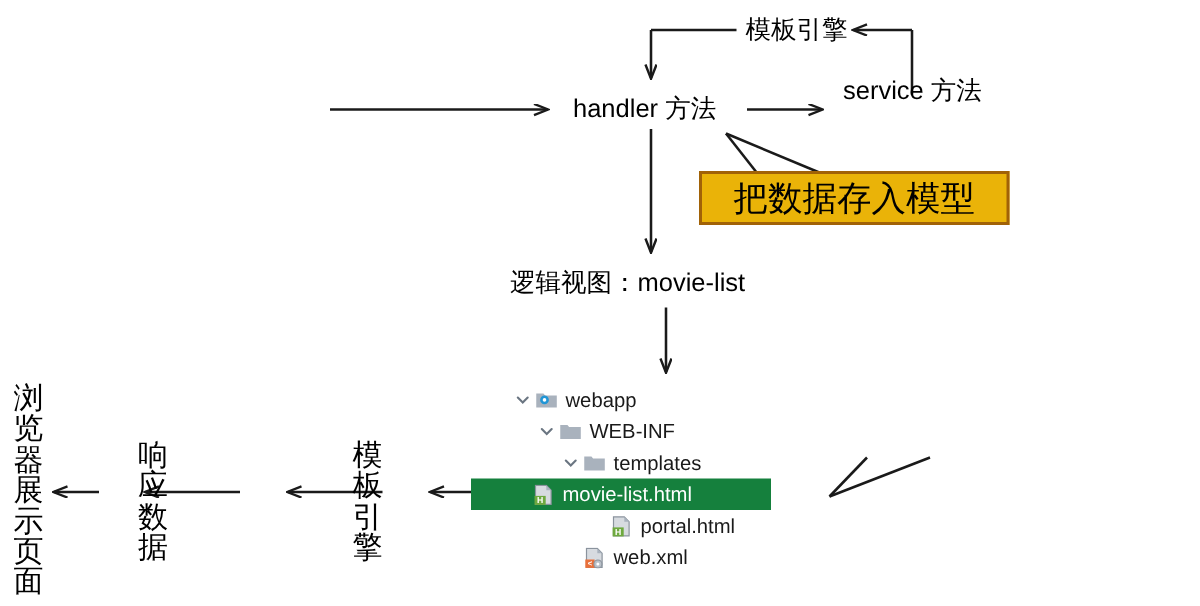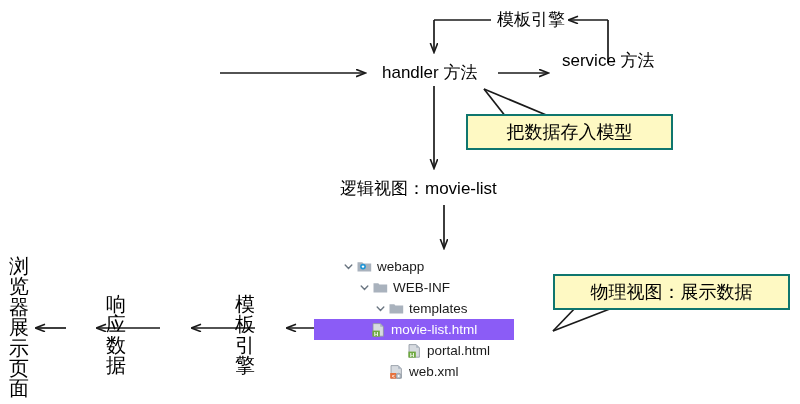--- a/index.html
+++ b/index.html
@@ -36,23 +36,23 @@
     color: #000;
     width: 20px;
     text-align: center;
     letter-spacing: 0px;
     word-break: break-all;
   }
 
   
   .callout {
     position: absolute;
-    border: 2px solid #0f766e;
-    background: #fef9c3;
-    font-size: 18px;
+    border: 2px solid #a16207;
+    background: #eab308;
+    font-size: 23px;
     color: #000;
     display: flex;
     align-items: center;
     justify-content: center;
     white-space: nowrap;
     box-sizing: border-box;
   }
 
   
   #arrows {
@@ -73,24 +73,24 @@
   }
   .trow {
     position: relative;
     height: 21px;
     display: flex;
     align-items: center;
     box-sizing: border-box;
     white-space: nowrap;
   }
   .trow.sel {
-    background: #8b5cf6;
+    background: #15803d;
     color: #ffffff;
     margin-left: -26px;
-    padding-left: 42px;
+    padding-left: 26px;
     width: 200px;
   }
   .chev {
     width: 13px;
     height: 13px;
     flex: 0 0 13px;
     position: relative;
     margin-right: 2px;
   }
   .chev svg { display: block; }
@@ -162,25 +162,24 @@
   <div class="lbl" style="left:382px; top:64px;">handler 方法</div>
 
   <div class="lbl" style="left:562px; top:52px;">service 方法</div>
 
   <div class="lbl" style="left:497px; top:11px;">模板引擎</div>
 
   <div class="lbl" style="left:340px; top:180px;">逻辑视图：movie-list</div>
 
   <div class="callout" style="left:466px; top:114px; width:207px; height:36px;">把数据存入模型</div>
 
-  <div class="callout" style="left:553px; top:274px; width:237px; height:36px;">物理视图：展示数据</div>
 
   <div class="vlbl" style="left:9px; top:256px; width:20px; height:146px;">浏览器展示页面</div>
 
-  <div class="vlbl" style="left:106px; top:294px; width:20px; height:70px;text-align:center;">响应数据</div>
+  <div class="vlbl" style="left:92px; top:294px; width:20px; height:70px;text-align:center;">响应数据</div>
 
   <div class="vlbl" style="left:235px; top:294px; width:20px; height:70px;">模板引擎</div>
 
   <div id="filetree">
 
     <div class="trow indent0">
       <span class="chev">
         <svg width="13" height="13" viewBox="0 0 13 13">
           <path d="M3.2 5 L6.5 8.4 L9.8 5" fill="none" stroke="#6b7682" stroke-width="1.4" stroke-linecap="round"></path>
         </svg>

